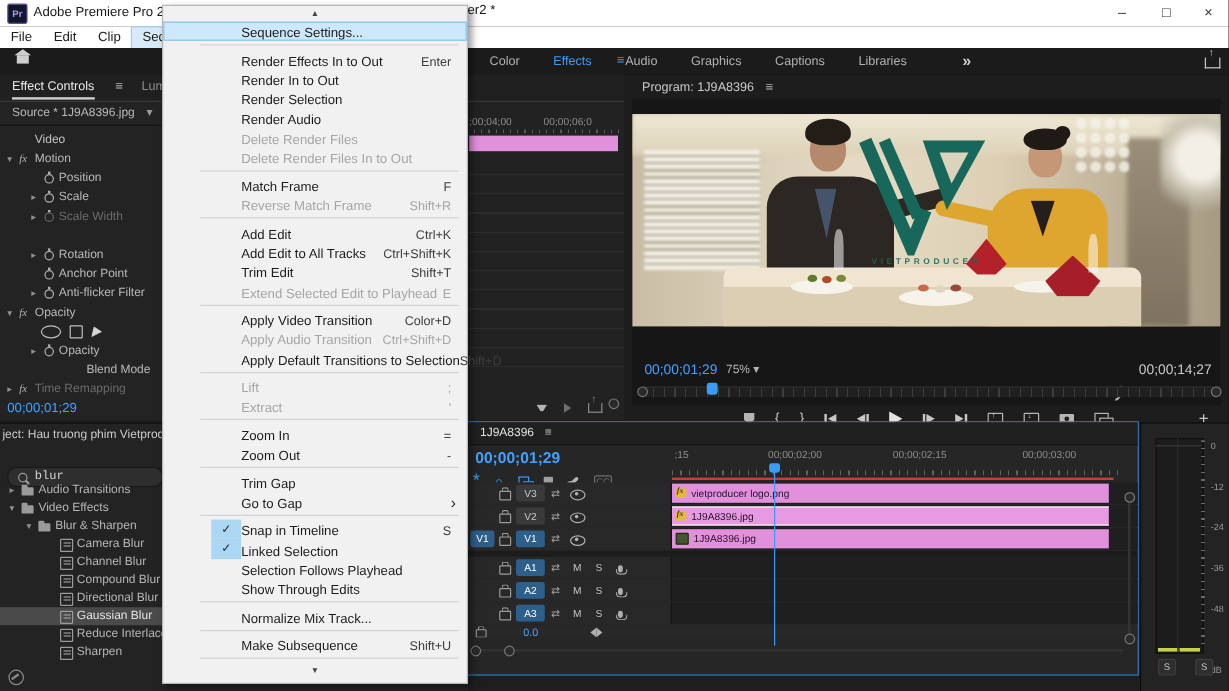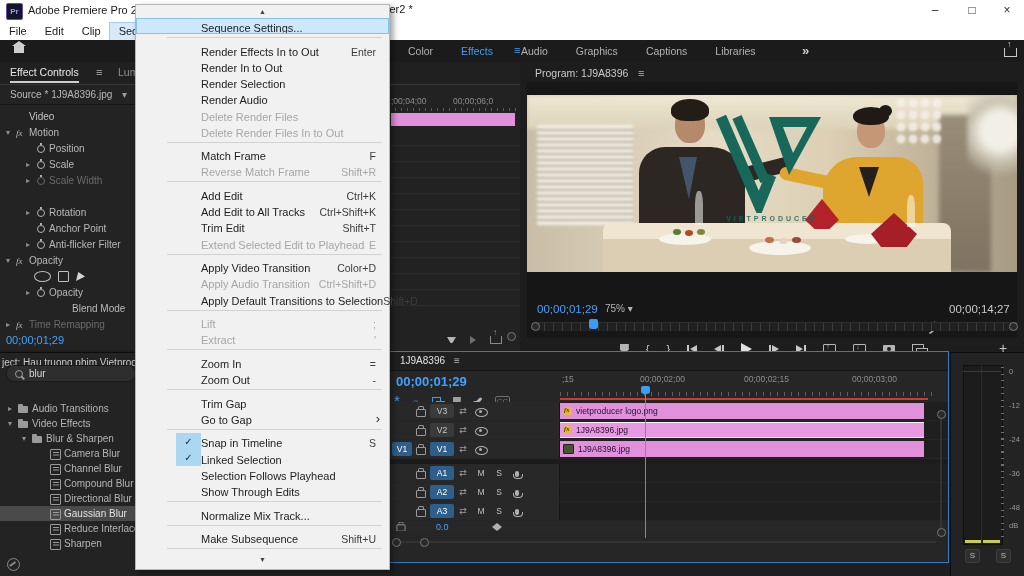--- a/index.html
+++ b/index.html
@@ -136,21 +136,21 @@
   .mini-frame.up::before{content:"↑";position:absolute;left:2px;top:-2px;font-size:7px;color:#b5b5b5;}
   .mini-frame.dn::before{content:"↓";position:absolute;left:2px;top:-2px;font-size:7px;color:#b5b5b5;}
   .ic-camera{width:12px;height:9px;background:#b5b5b5;border-radius:1px;position:relative;}
   .ic-camera::before{content:"";position:absolute;left:4px;top:2px;width:4px;height:4px;background:#1d1d1d;border-radius:50%;}
   .ic-compare{width:10px;height:8px;border:1px solid #b5b5b5;position:relative;}
   .ic-compare::before{content:"";position:absolute;left:3px;top:3px;width:10px;height:8px;background:#1d1d1d;border:1px solid #b5b5b5;}
   #pg-plus{left:472px;top:258px;font-size:14px;color:#c8c8c8;}
   
   #pj-panel{left:0;top:352px;width:390px;height:224px;background:#232323;border-top:1px solid #0d0d0d;}
   #pj-header{left:2px;top:4px;font-size:10px;color:#c9c9c9;white-space:nowrap;}
-  #pj-search{left:6px;top:12px;width:128px;height:15px;background:#2e2e2e;border-radius:8px;border:1px solid #1a1a1a;}
+  #pj-search{left:6px;top:36px;width:128px;height:15px;background:#2e2e2e;border-radius:8px;border:1px solid #1a1a1a;font-family:Liberation Mono, monospace;}
   .ic-search{left:8px;top:3.5px;width:6px;height:6px;border:1.5px solid #9a9a9a;border-radius:50%;}
   .ic-search::after{content:"";position:absolute;right:-3px;bottom:-2px;width:4px;height:1.5px;background:#9a9a9a;transform:rotate(45deg);}
   #pj-search-text{left:22px;top:2px;font-size:10px;color:#d5d5d5;}
   #pj-tree{left:0;top:48px;width:388px;}
   .pjrow{display:flex;align-items:center;height:15px;font-size:10px;color:#b5b5b5;padding-left:8px;}
   .pjrow .twirl{width:10px;color:#8f8f8f;font-size:8px;flex:0 0 auto;}
   .pjrow .pjic{width:14px;height:10px;position:relative;flex:0 0 auto;}
   .pjrow.d2{padding-left:22px;} .pjrow.d3{padding-left:40px;}
   .pjrow.selected{background:#4a4a4a;color:#e2e2e2;}
   .pjic.folder::before{content:"";position:absolute;left:0;top:2px;width:10px;height:7px;background:#9a9a9a;border-radius:1px;}
@@ -220,21 +220,21 @@
   #am-panel{left:950px;top:352px;width:74px;height:224px;background:#232323;border-left:1px solid #0d0d0d;border-top:1px solid #0d0d0d;}
   #am-frame{left:12px;top:12px;width:38px;height:178px;background:#1c1c1c;border:1px solid #101010;}
   #am-split{left:30px;top:12px;width:1px;height:178px;background:#2c2c2c;}
   #am-topline{left:12px;top:18px;width:38px;height:1px;background:#3a3a3a;}
   .am-level{bottom:1px;height:3px;background:#c6cf4e;position:absolute;}
   #am-lvl1{left:1px;width:17px;} #am-lvl2{left:19px;width:17px;}
   #am-scale{left:54px;top:8px;width:20px;height:182px;font-size:7.5px;color:#9a9a9a;}
   #am-scale .sl{position:absolute;left:4px;}
   #am-scale .sl:nth-of-type(1){top:6px;}  #am-scale .sl:nth-of-type(2){top:40px;}
   #am-scale .sl:nth-of-type(3){top:74px;} #am-scale .sl:nth-of-type(4){top:108px;}
-  #am-scale .sl:nth-of-type(5){top:142px;}#am-scale .sl:nth-of-type(6){top:160px;}
+  #am-scale .sl:nth-of-type(5){top:142px;}#am-scale .sl:nth-of-type(6){top:193px;}
   #am-ticks{left:50px;top:14px;width:3px;height:172px;background:repeating-linear-gradient(180deg,#707070 0 1px,transparent 1px 6.5px);}
   #am-solos{left:14px;top:196px;display:flex;gap:16px;}
   .am-s{width:13px;height:12px;background:#2e2e2e;border:1px solid #3e3e3e;border-radius:2px;color:#c0c0c0;font-size:8px;text-align:center;line-height:12px;}
   
   #seq-menu{left:135px;top:4px;width:253px;height:564px;background:#f1f1f1;border:1px solid #b6b6b6;
             box-shadow:3px 3px 6px rgba(0,0,0,.4);z-index:100;display:flex;flex-direction:column;}
   .menu-arrow{height:13px;display:flex;align-items:center;justify-content:center;font-size:7px;color:#444;flex:0 0 auto;}
   .mi{display:flex;align-items:flex-end;height:16.2px;flex:0 0 auto;font-size:11px;color:#1c1c1c;padding-left:40px;}
   .mi .mi-check{width:25px;align-self:stretch;display:flex;align-items:center;justify-content:center;font-size:10px;color:#2a2a2a;flex:0 0 auto;}
   .mi .mi-label{flex:1;white-space:nowrap;}

